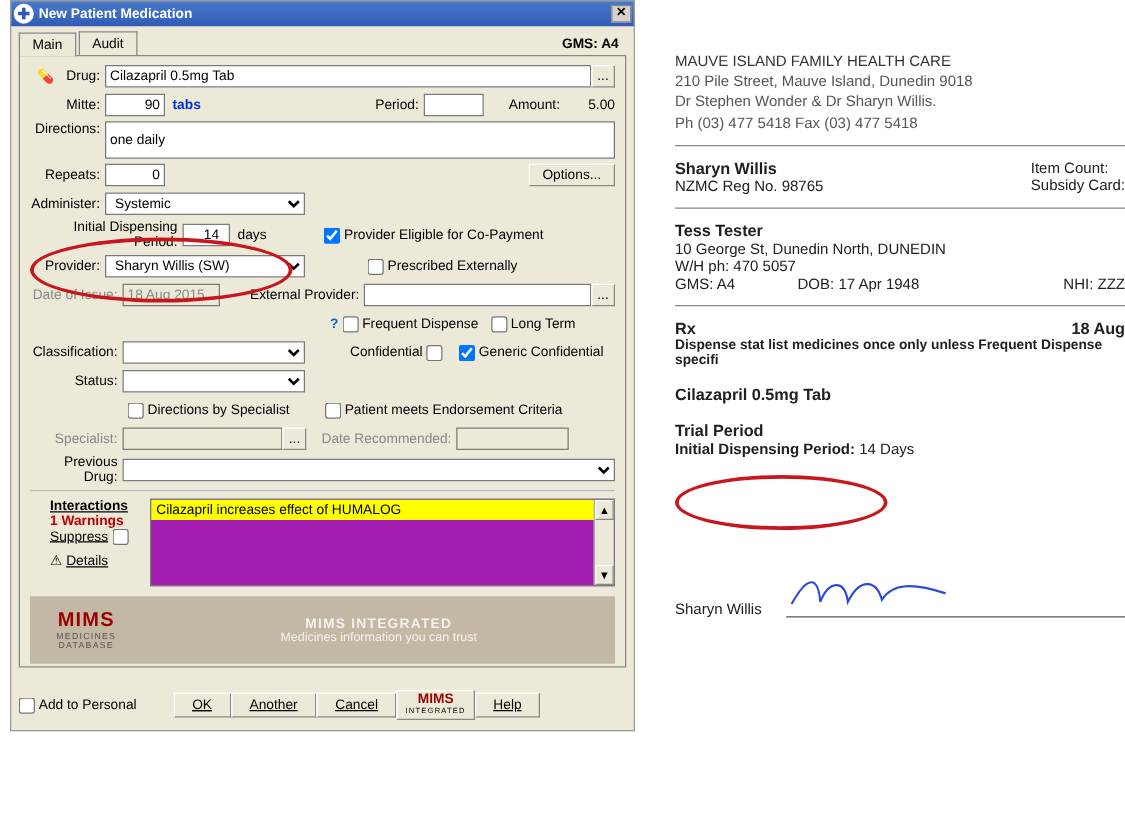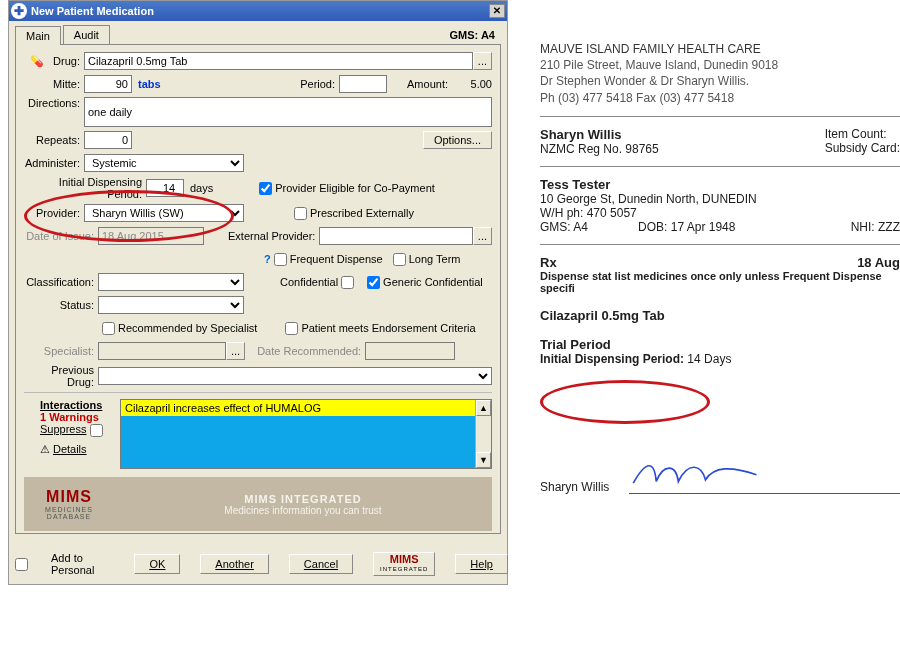--- a/index.html
+++ b/index.html
@@ -52,32 +52,32 @@
   .blue { color:#0033cc; font-weight:bold; }
   .chk { margin:0 3px 0 0; vertical-align:middle;}
   .sep { height:1px; background:#bbb; margin:4px 0;}
   .interactions { display:flex; margin:6px 0 0 16px;}
   .inter-left { width:80px; }
   .inter-left .hdr { font-weight:bold; text-decoration:underline;}
   .inter-left .warn { color:#c00000; font-weight:bold;}
   .inter-left .supp { text-decoration:underline;}
   .inter-left .det { margin-top:6px;}
   .inter-left .det a { color:#000; text-decoration:underline; cursor:pointer;}
-  .inter-box { flex:1; background:#0ea5e9; border:1px solid #7a7a7a; height:70px; position:relative;}
+  .inter-box { flex:1; background:#a21caf; border:1px solid #7a7a7a; height:70px; position:relative;}
   .inter-box .line { background:#ffff00; padding:2px 4px; font-weight:normal;}
   .scroll { position:absolute; right:0; top:0; bottom:0; width:16px; background:#ece9d8; border-left:1px solid #aaa;}
   .scroll .arr { height:16px; background:#ece9d8; border:1px solid #888; border-top-color:#fff; border-left-color:#fff; text-align:center; font-size:9px; line-height:14px; cursor:pointer;}
   .mims-banner { margin-top:8px; height:54px; background:#c2b8a3; display:flex; align-items:center;}
   .mims-left { width:90px; text-align:center;}
   .mims-left .m1 { color:#900; font-weight:bold; font-size:16px; letter-spacing:1px;}
   .mims-left .m2 { font-size:7px; letter-spacing:1px; color:#555;}
   .mims-mid { flex:1; text-align:center; color:#f5f2ec;}
   .mims-mid .big { font-size:11px; font-weight:bold; letter-spacing:1px;}
   .mims-mid .sm { font-size:10px; }
-  .bottom { margin:18px 6px 8px 6px; display:flex; align-items:center; gap:20px;}
+  .bottom { margin:18px 6px 8px 6px; display:flex; align-items:center; gap:0;}
   .bottom .btn { background:#ece9d8; border:1px solid #888; border-top-color:#fff; border-left-color:#fff; padding:3px 14px; text-decoration:underline; cursor:pointer; font:inherit;}
   .bottom .btn.noline { text-decoration:none;}
   .bottom .mimsbtn { padding:1px 6px; line-height:10px;}
   .bottom .mimsbtn .t1{font-weight:bold;font-size:11px;color:#900;}
   .bottom .mimsbtn .t2{font-size:6px; letter-spacing:1px;}
 
   
   .rx {
     position:absolute;
     left:540px; top:28px;
@@ -177,21 +177,21 @@
       <select class="sel" style="width:160px">
         <option>Sharyn Willis (SW)</option>
       </select>
       <span style="width:50px"></span>
       <input type="checkbox" class="chk" style="">
       <span>Prescribed Externally</span>
     </div>
 
     <div class="row">
       <span class="lbl dim" style="width:74px">Date of Issue:</span>
-      <input class="text ro" style="width: 106px;" readonly="" value="18 Aug 2015">
+      <input class="text ro" style="width: 78px;" readonly="" value="18 Aug 2015">
       <span style="width:24px"></span>
       <span class="lbl">External Provider:</span>
       <input class="text" style="flex: 1 1 0%;" value="">
       <button class="btn3d">...</button>
     </div>
 
     <div class="row">
       <span style="width:240px"></span>
       <span style="color:#0066cc;font-weight:bold;margin-right:3px">?</span>
       <input type="checkbox" class="chk" style="">
@@ -213,21 +213,21 @@
     </div>
 
     <div class="row">
       <span class="lbl" style="width:74px">Status:</span>
       <select class="sel" style="width:146px"><option></option></select>
     </div>
 
     <div class="row">
       <span style="width:78px"></span>
       <input type="checkbox" class="chk" style="">
-      <span>Recommended by Specialist</span>
+      <span>Directions by Specialist</span>
       <span style="width:28px"></span>
       <input type="checkbox" class="chk" style="">
       <span>Patient meets Endorsement Criteria</span>
     </div>
 
     <div class="row">
       <span class="lbl dim" style="width:74px">Specialist:</span>
       <input class="text ro" style="width: 128px;" readonly="">
       <button class="btn3d">...</button>
       <span style="width:12px"></span>

